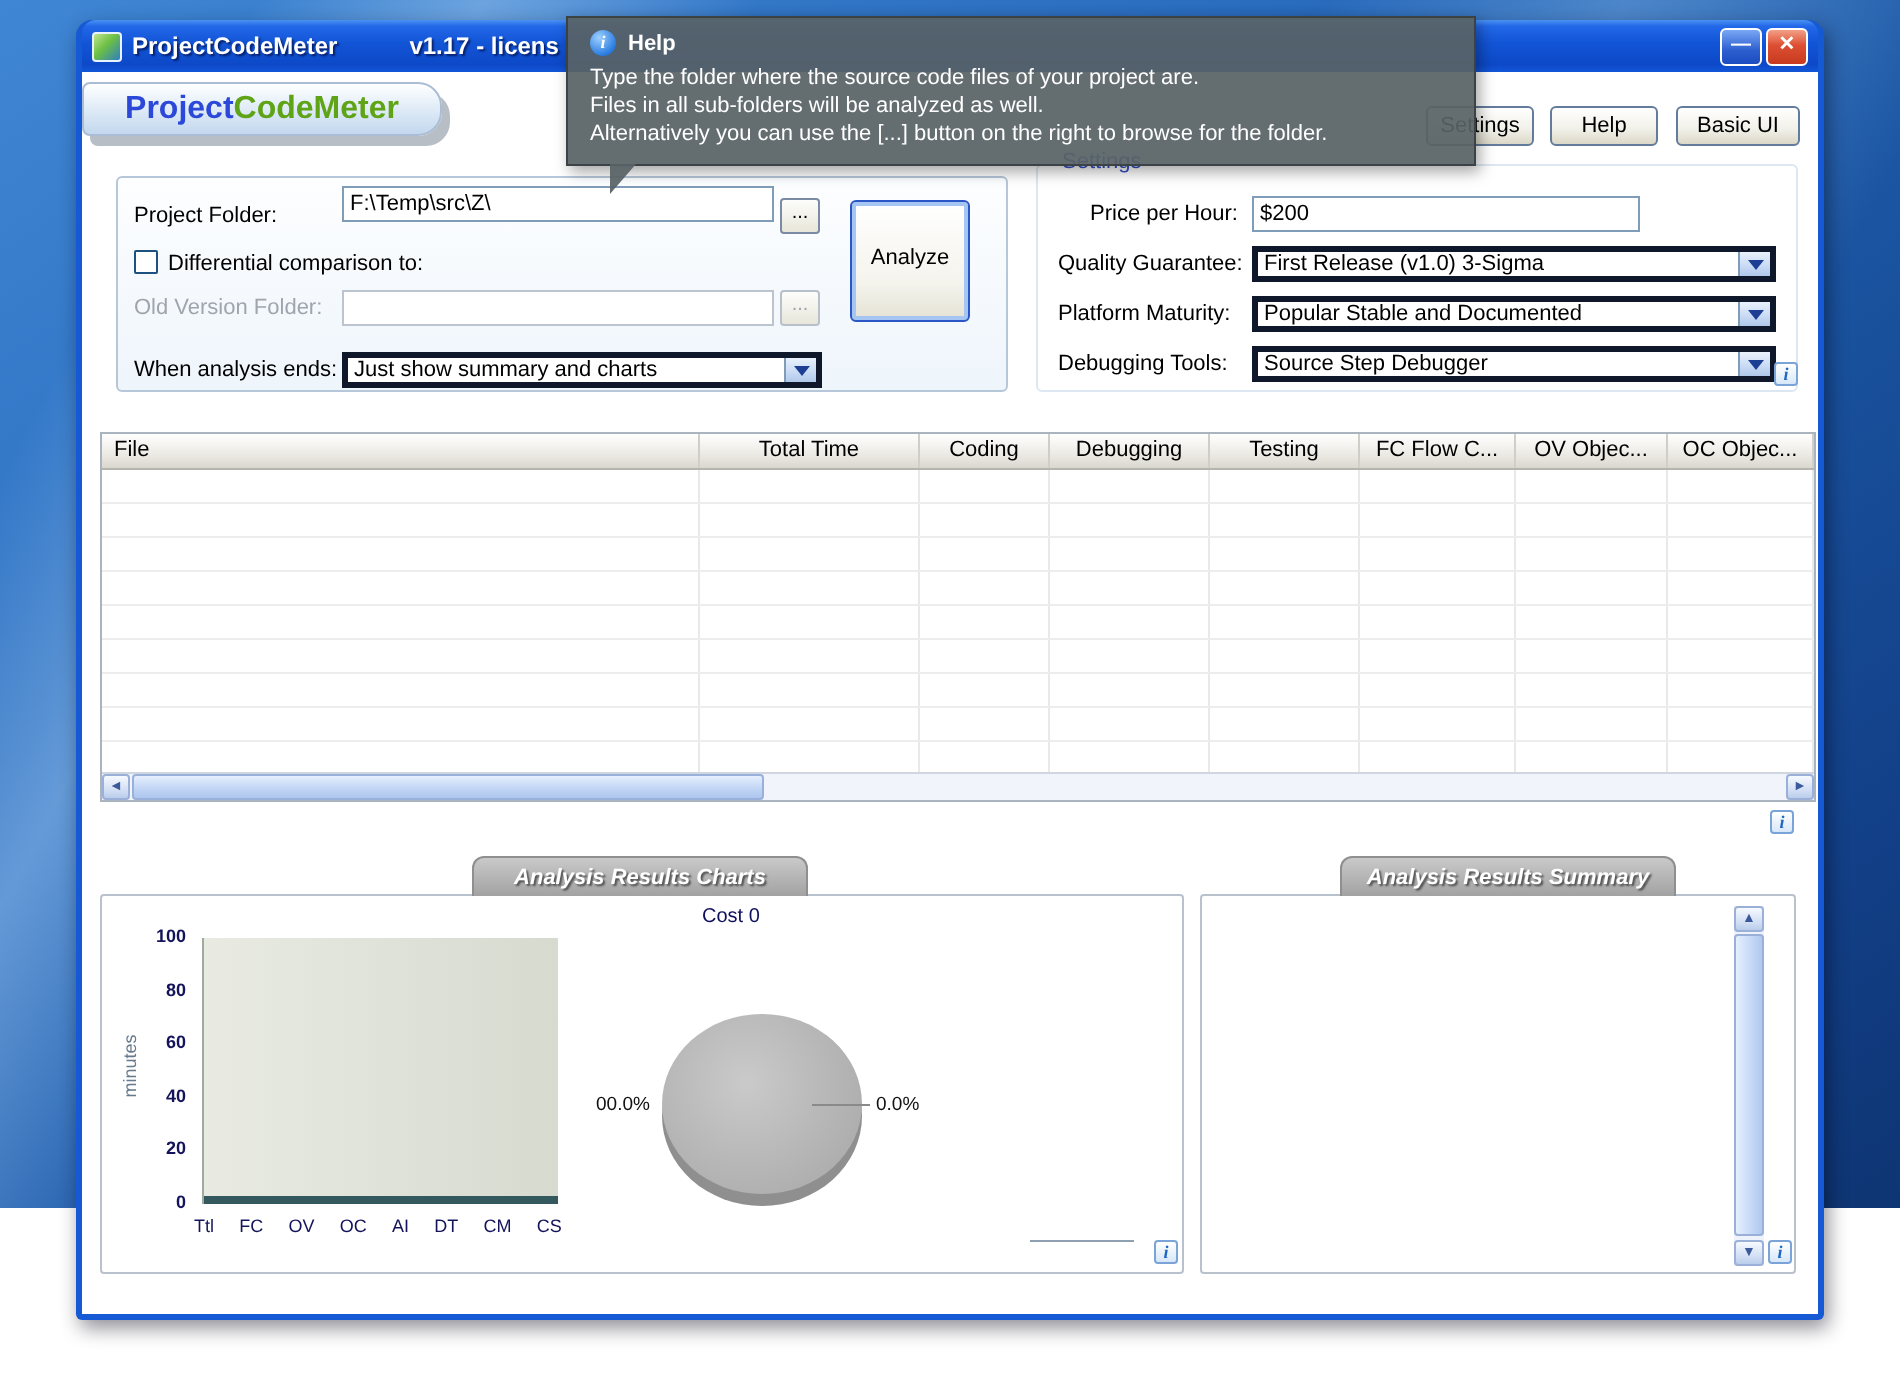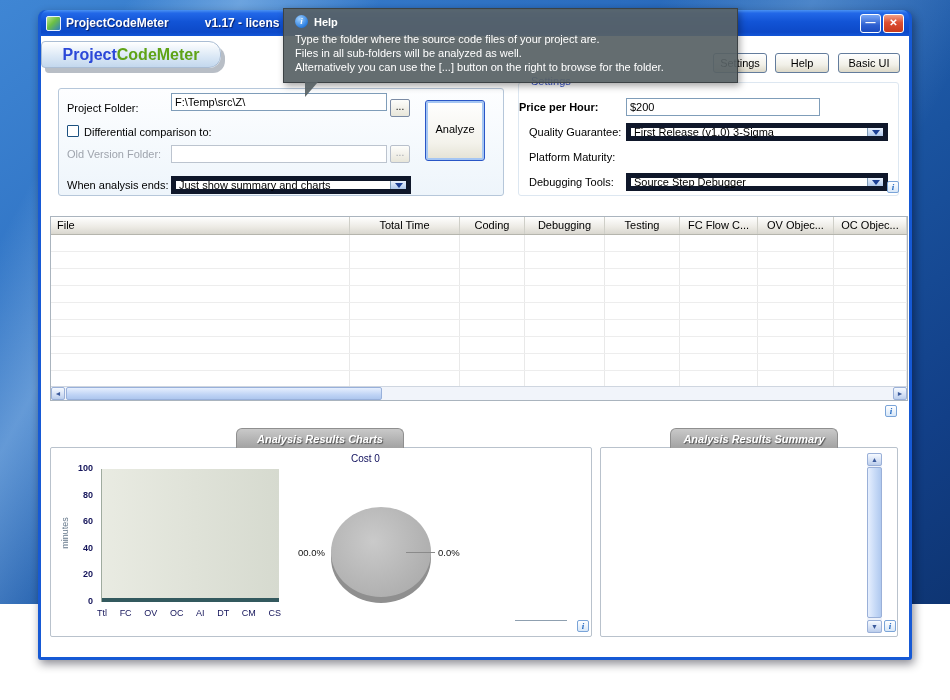--- a/index.html
+++ b/index.html
@@ -52,21 +52,21 @@
   .txt{position:absolute;height:18px;border:1px solid #7f9db9;background:#fff;
     font:11px "Liberation Sans",sans-serif;padding:1px 3px;}
   .txt.disabled{border-color:#bcc4cf;color:#9fa4ad;}
   .btn-browse{position:absolute;width:20px;height:18px;background:linear-gradient(180deg,#fdfdfb,#e8e6da);
     border:1px solid #7b8ba5;border-radius:2px;text-align:center;font-size:10px;line-height:14px;cursor:default;}
   .btn-browse.disabled{color:#a0a6ae;border-color:#b8c0cc;}
   .analyze-btn{position:absolute;left:366px;top:11px;width:60px;height:61px;
     background:linear-gradient(180deg,#ffffff,#f4f3ec 70%,#e4e2d4);border:1px solid #2a56c6;border-radius:3px;
     box-shadow:inset 0 0 0 2px #a5c6f3;font:11px "Liberation Sans",sans-serif;text-align:center;cursor:default;}
   .checkbox{position:absolute;width:12px;height:12px;border:1px solid #1c5180;background:#fff;border-radius:1px;}
-  .combo{position:absolute;height:18px;border:5px solid #0f172a;background:#fff;display:flex;align-items:center;cursor:default;}
+  .combo{position:absolute;height:18px;border:3px solid #0f172a;background:#fff;display:flex;align-items:center;cursor:default;}
   .combo .val{flex:1;padding:0 3px;white-space:nowrap;overflow:hidden;}
   .combo .arrow{width:16px;align-self:stretch;background:linear-gradient(180deg,#e9f1fc,#c8daf4 60%,#b0c8ea);
     border-left:1px solid #7f9db9;display:flex;align-items:center;justify-content:center;}
   .combo .arrow::after{content:"";border:4px solid transparent;border-top:5px solid #1c3f94;margin-top:5px;}
 
   
   .info-icon{position:absolute;width:12px;height:12px;border:1px solid #7aa4d8;border-radius:2px;
     background:linear-gradient(180deg,#ffffff,#d7e7f8);color:#1f66c0;
     font:italic bold 9px "Liberation Serif",serif;text-align:center;line-height:11px;}
 
@@ -183,30 +183,34 @@
         <span class="lbl" style="left:8px;top:90px;">When analysis ends:</span>
         <div class="combo" style="left:112px;top:87px;width:240px;">
           <span class="val">Just show summary and charts</span>
           <span class="arrow"></span>
         </div>
       </div>
 
       <div class="groupbox gb-settings">
         <span class="gb-legend">Settings</span>
 
-        <span class="lbl" style="left:0;top:18px;font-weight:bold;">Price per Hour:</span>
+        <span class="lbl" style="left:26px;top:18px;">Price per Hour:</span>
         <input class="txt" style="left: 107px; top: 15px; width: 194px;" value="$200">
 
         <span class="lbl" style="left:10px;top:43px;">Quality Guarantee:</span>
         <div class="combo" style="left:107px;top:40px;width:262px;">
           <span class="val">First Release (v1.0) 3-Sigma</span>
           <span class="arrow"></span>
         </div>
 
         <span class="lbl" style="left:10px;top:68px;text-align:center;">Platform Maturity:</span>
+        <div class="combo" style="left:107px;top:65px;width:262px;">
+          <span class="val">Popular Stable and Documented</span>
+          <span class="arrow"></span>
+        </div>
 
         <span class="lbl" style="left:10px;top:93px;">Debugging Tools:</span>
         <div class="combo" style="left:107px;top:90px;width:262px;">
           <span class="val">Source Step Debugger</span>
           <span class="arrow"></span>
         </div>
 
         <div class="info-icon" style="left:368px;top:98px;">i</div>
       </div>
 

